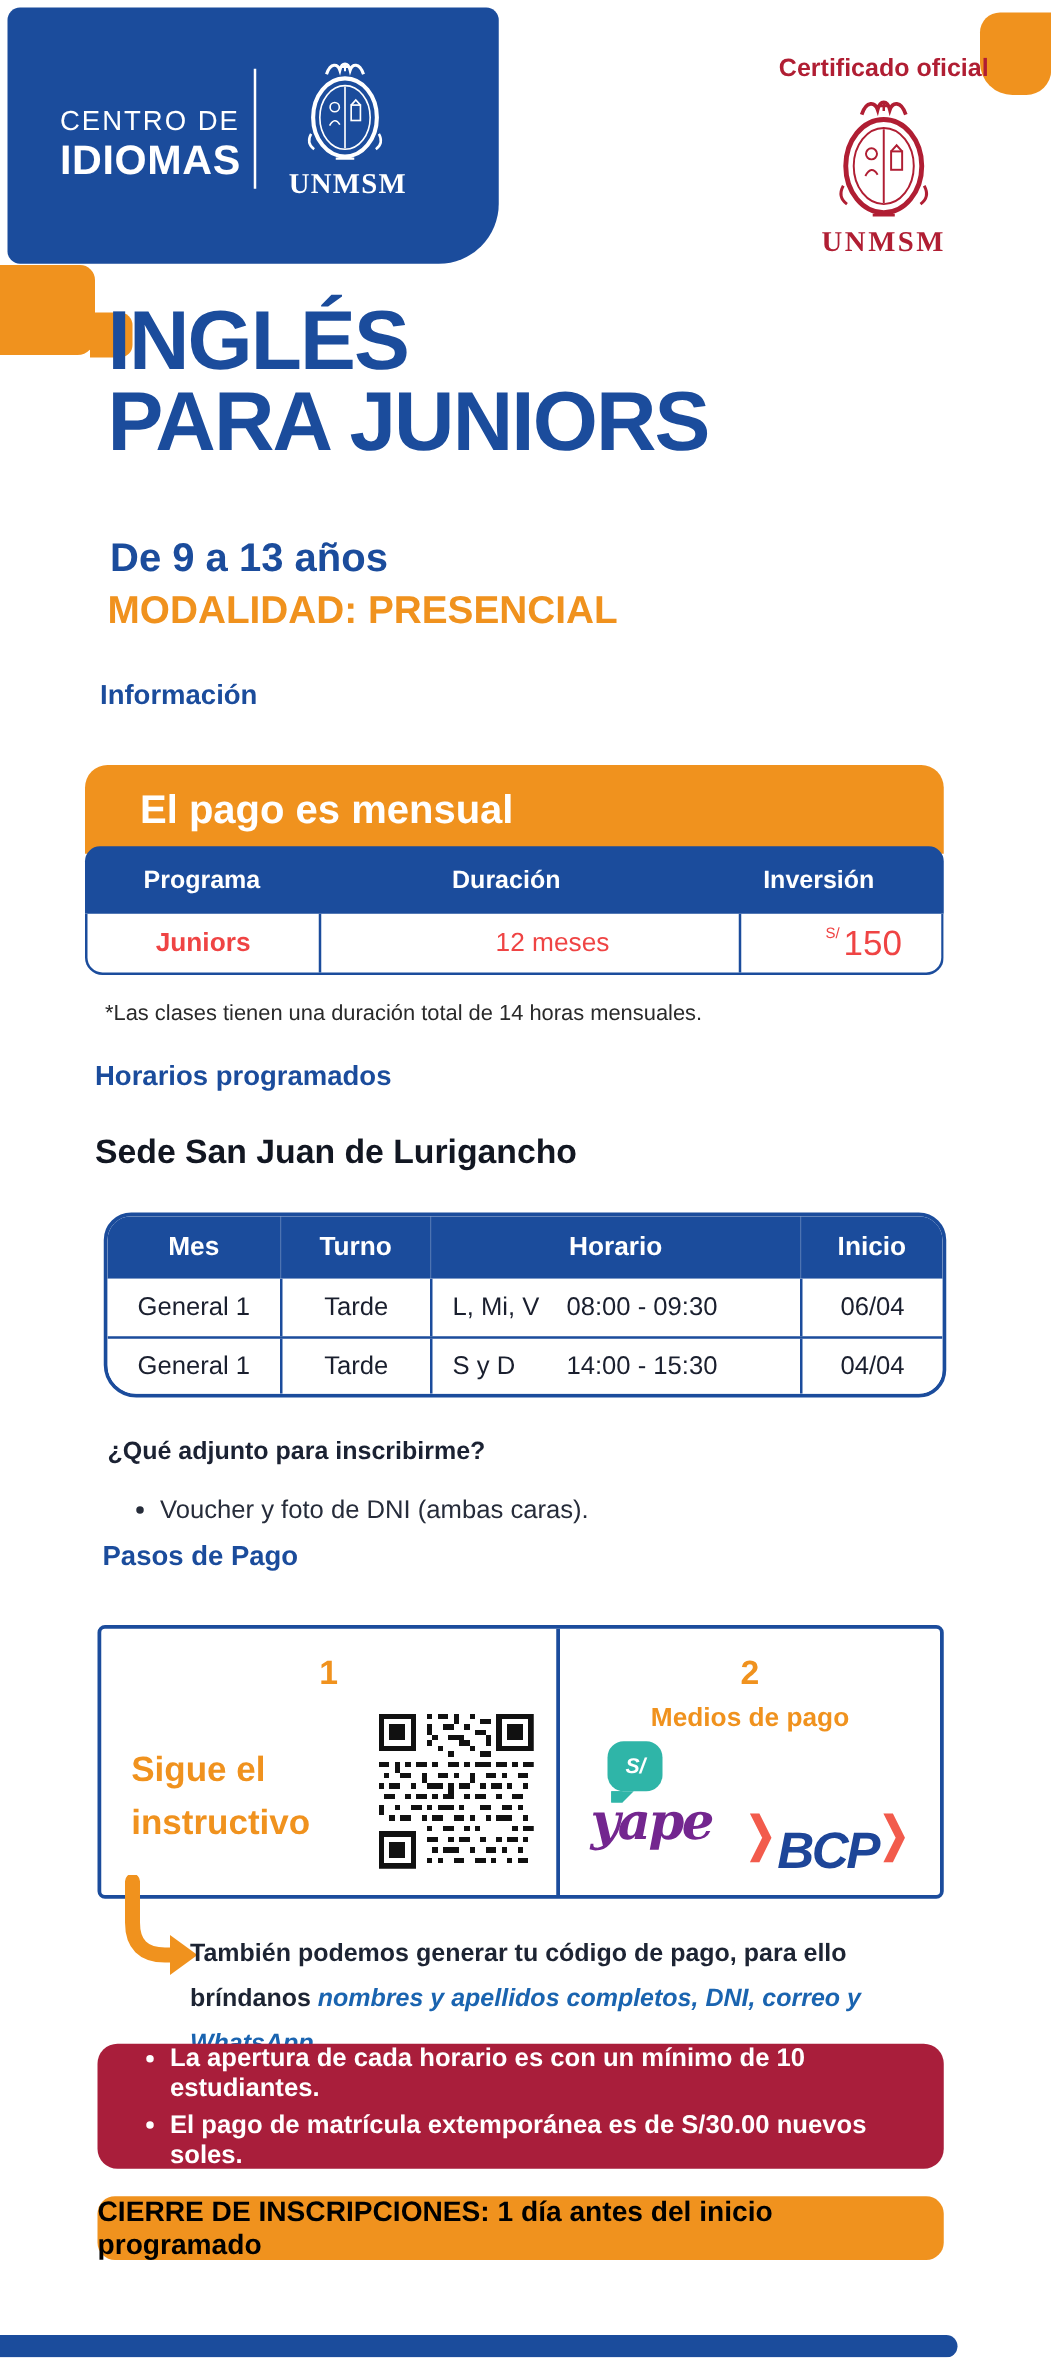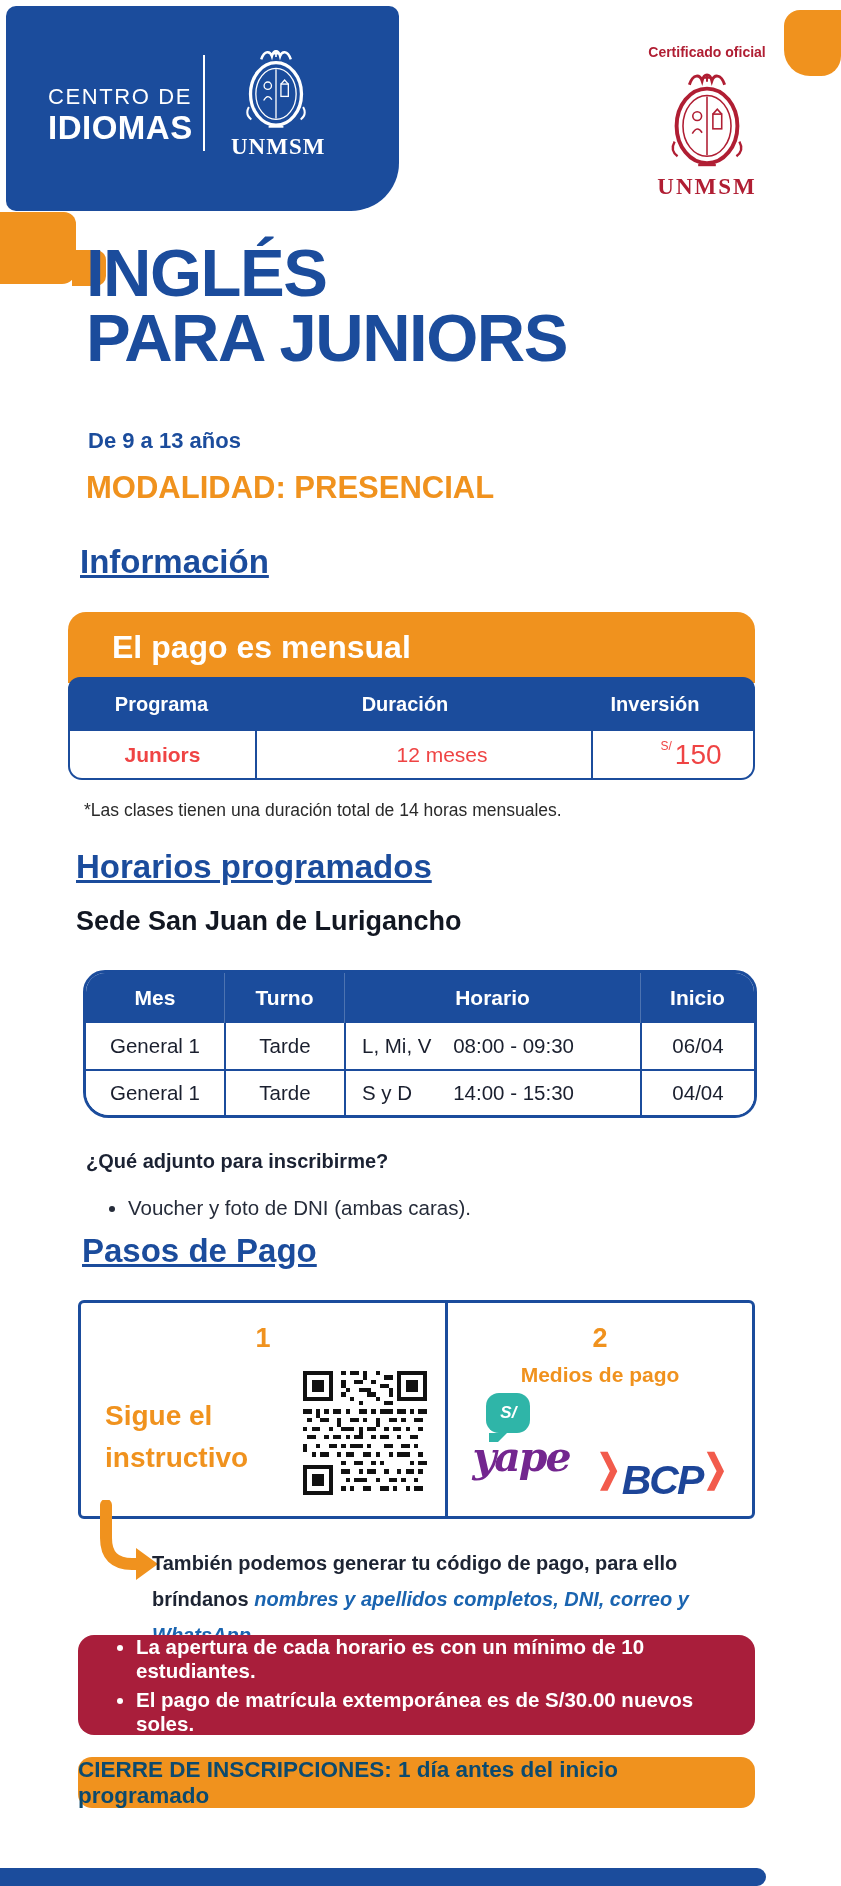--- a/index.html
+++ b/index.html
@@ -19,32 +19,32 @@
   .seal-svg { display:block; margin:0 auto; }
 
   .corner-tr { position:absolute; right:0; top:10px; width:57px; height:66px;
                background:var(--orange,#F0921E); border-radius:16px 0 20px 26px; }
   .corner-la { position:absolute; left:0; top:212px; width:76px; height:72px;
                background:var(--orange,#F0921E); border-radius:0 12px 14px 0; }
   .corner-lb { position:absolute; left:72px; top:250px; width:34px; height:36px;
                background:var(--orange,#F0921E); border-radius:0 10px 10px 0; }
 
   .cert { position:absolute; left:607px; top:44px; width:200px; text-align:center; color:var(--red,#B01E33); }
-  .cert-label { font-weight:800; font-size:14px; }
+  .cert-label { font-weight:800; font-size:20px; }
   .cert-seal { margin-top:9px; }
   .cert-univ { font-family:"Liberation Serif", serif; font-weight:700; font-size:23px; letter-spacing:2px; margin-top:3px; }
 
   
   .title { position:absolute; left:86px; top:240px; color:var(--blue,#1B4C9C);
            font-weight:800; font-size:67px; line-height:.97; letter-spacing:-1.5px; }
-  .age { position:absolute; left:88px; top:428px; color:var(--blue,#1B4C9C); font-weight:700; font-size:22px; }
+  .age { position:absolute; left:88px; top:428px; color:var(--blue,#1B4C9C); font-weight:700; font-size:32px; }
   .modality { position:absolute; left:86px; top:470px; color:var(--orange,#F0921E); font-weight:800; font-size:31px; }
 
   
-  .h-section { position:absolute; color:var(--blue,#1B4C9C); font-weight:700; font-size:33px;text-decoration:underline; }
+  .h-section { position:absolute; color:var(--blue,#1B4C9C); font-weight:700; font-size:22px; }
   .h-info { left:80px; top:543px; }
   .paycard { position:absolute; left:68px; top:612px; width:687px; }
   .paycard-banner { height:71px; background:var(--orange,#F0921E); border-radius:18px 18px 0 0;
                     display:flex; align-items:center; padding-left:44px; color:#fff; font-weight:700; font-size:32px; }
   .paycard-head { height:54px; background:var(--blue,#1B4C9C); border-radius:12px 12px 0 0;
                   display:flex; align-items:center; color:#fff; font-weight:700; font-size:20px; margin-top:-6px; position:relative; }
   .pc-c1 { width:187px; text-align:center; }
   .pc-c2 { width:300px; text-align:center; }
   .pc-c3 { flex:1; text-align:center; }
   .paycard-row { height:49px; background:#fff; border:2.5px solid var(--blue,#1B4C9C); border-top:none;
@@ -109,21 +109,21 @@
   .note-hl { color:var(--link_blue,#1A64B0); font-weight:700; font-style:italic; }
 
   
   .notices { position:absolute; left:78px; top:1635px; width:677px; height:100px;
              background:var(--crimson,#A91E3B); border-radius:16px; color:#fff;
              display:flex; align-items:center; }
   .notices ul { list-style:disc; margin-left:58px; font-size:20.5px; font-weight:700; }
   .notices li { margin:5px 0; }
   .closing { position:absolute; left:78px; top:1757px; width:677px; height:51px;
              background:var(--orange,#F0921E); border-radius:14px; display:flex; align-items:center;
-             justify-content:center; color:#0c4a6e; font-weight:700; font-size:22.5px; }
+             justify-content:center; color:#000000; font-weight:700; font-size:22.5px; }
   .bottom-bar { position:absolute; left:0; top:1868px; width:766px; height:18px;
                 background:var(--blue,#1B4C9C); border-radius:0 12px 12px 0; }
 </style>
 </head>
 <body>
 
 <div class="page">
 
   <div class="header">
     <div class="brand">

